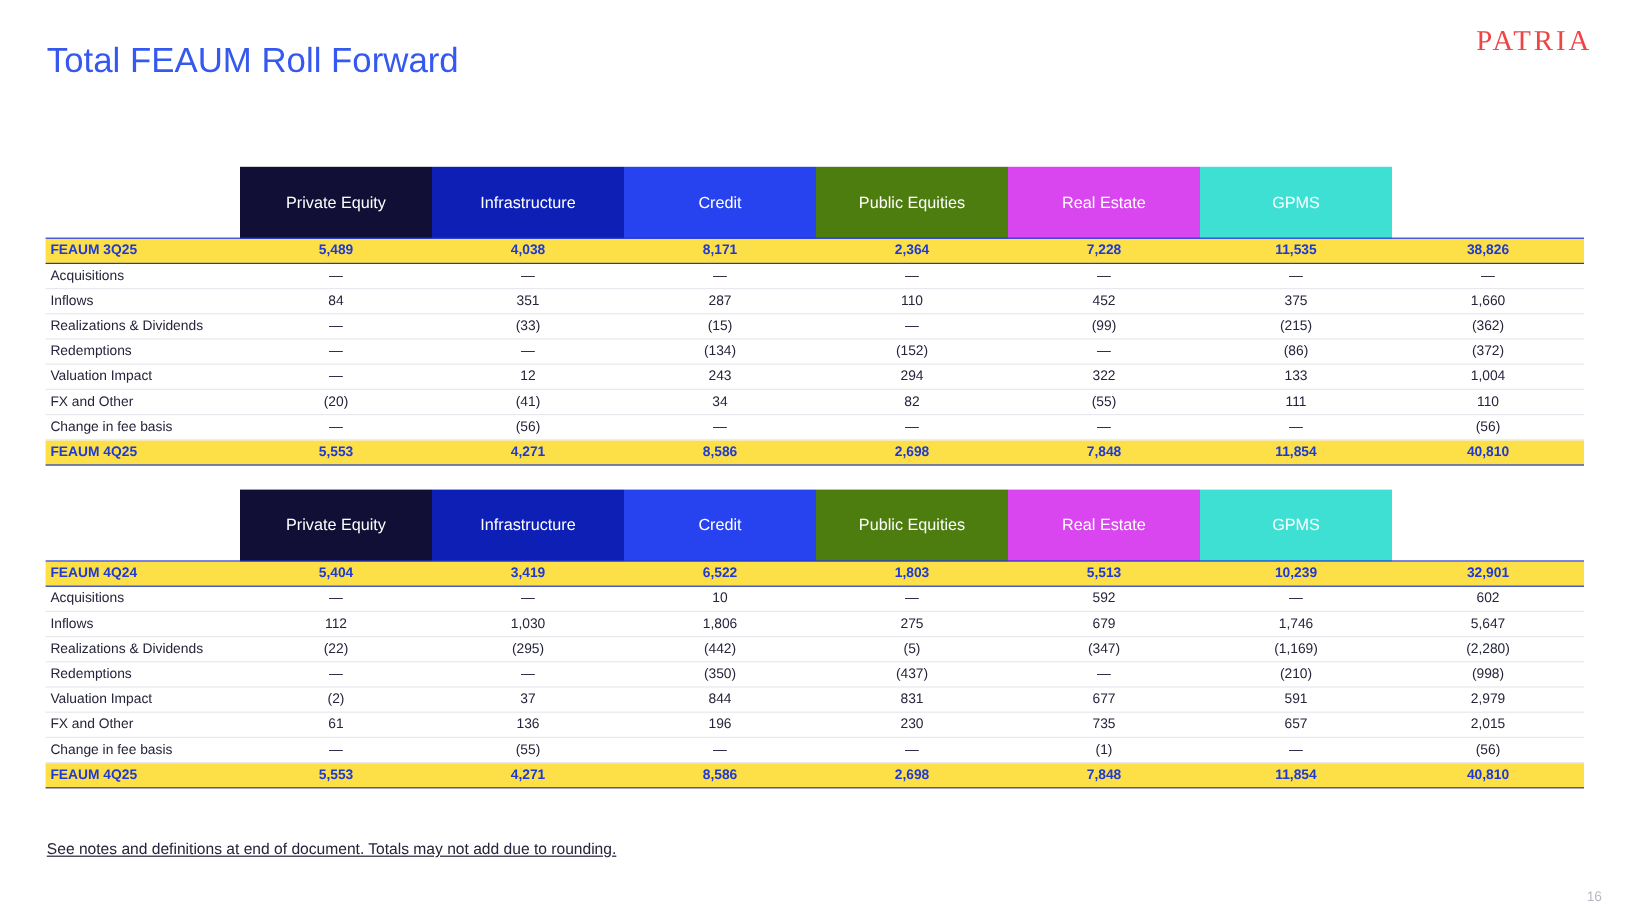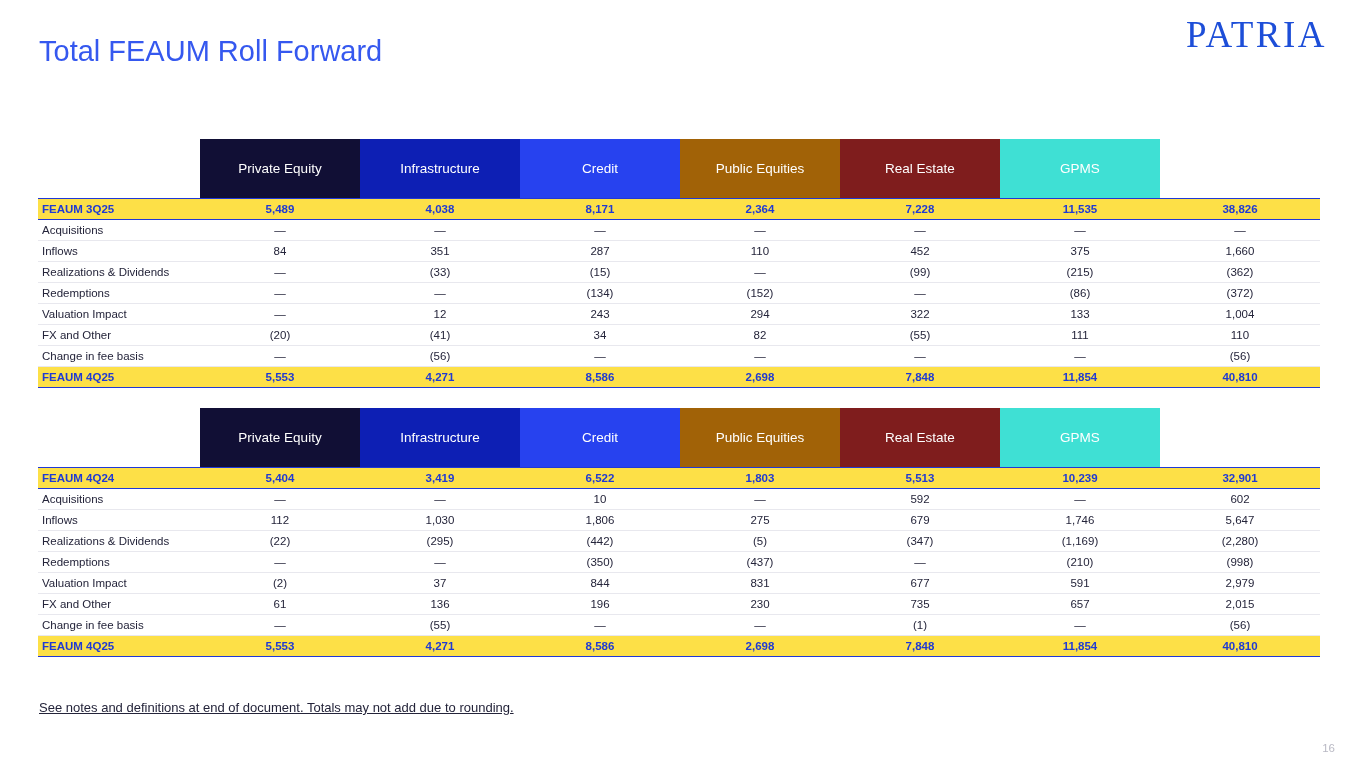--- a/index.html
+++ b/index.html
@@ -38,23 +38,23 @@
     margin-top: 6px;
     white-space: nowrap;
   }
 
   
   .logo {
     position: absolute;
     right: 38px;
     top: 19px;
     font-family: "Liberation Serif", serif;
-    font-size: 37px;
+    font-size: 24px;
     letter-spacing: 2.5px;
-    color: #1d4ed8;
+    color: #ef4444;
     line-height: 32px;
     white-space: nowrap;
   }
 
   
   .roll-table {
     position: absolute;
     left: 38px;
     width: 1282px;
     border-collapse: collapse;
@@ -76,22 +76,22 @@
     text-align: center;
     color: #ffffff;
     vertical-align: middle;
     border: 0;
     line-height: 27px;
   }
   th.h-blank       { background: #ffffff; }
   th.h-pe          { background: #110f35; }
   th.h-infra       { background: #0d1fb4; }
   th.h-credit      { background: #2742ef; }
-  th.h-pubeq       { background: #a16207; margin-top: 38px; }
-  th.h-re          { background: #7f1d1d; }
+  th.h-pubeq       { background: #4d7c0f; margin-top: 38px; }
+  th.h-re          { background: #d946ef; }
   th.h-gpms        { background: #3fe0d4; color: #2038d6; }
   th.h-total       { background: #ffffff; color: #2038d6; }
 
   
   .roll-table tr.feaum-row td {
     background: #fde047;
     color: #1f3ad4;
     font-weight: bold;
     font-size: 11.5px;
     height: 20px;

